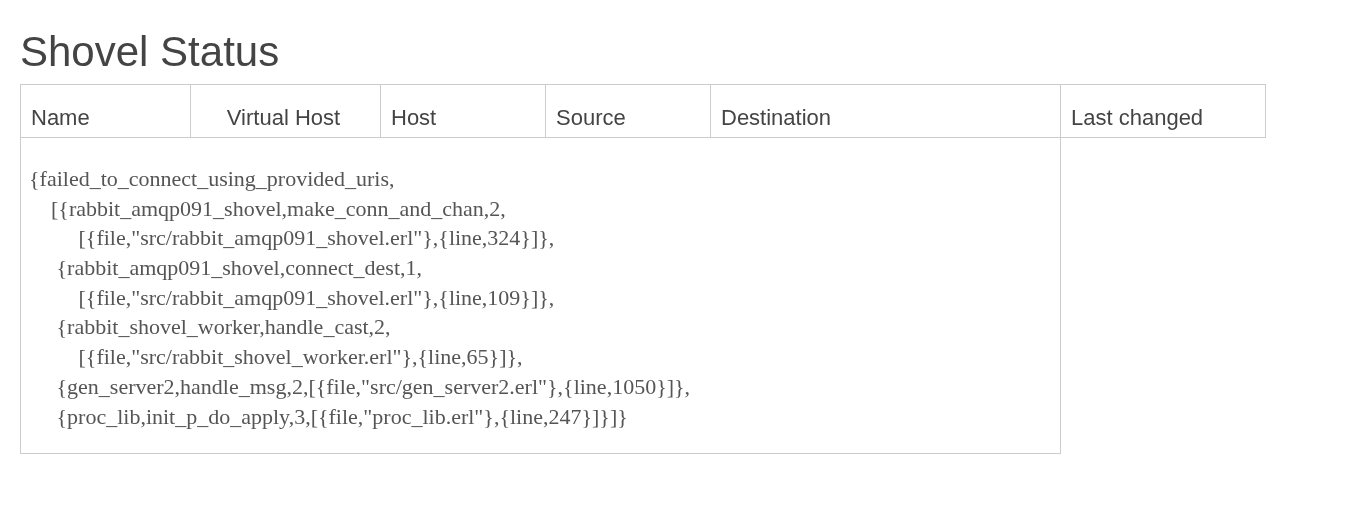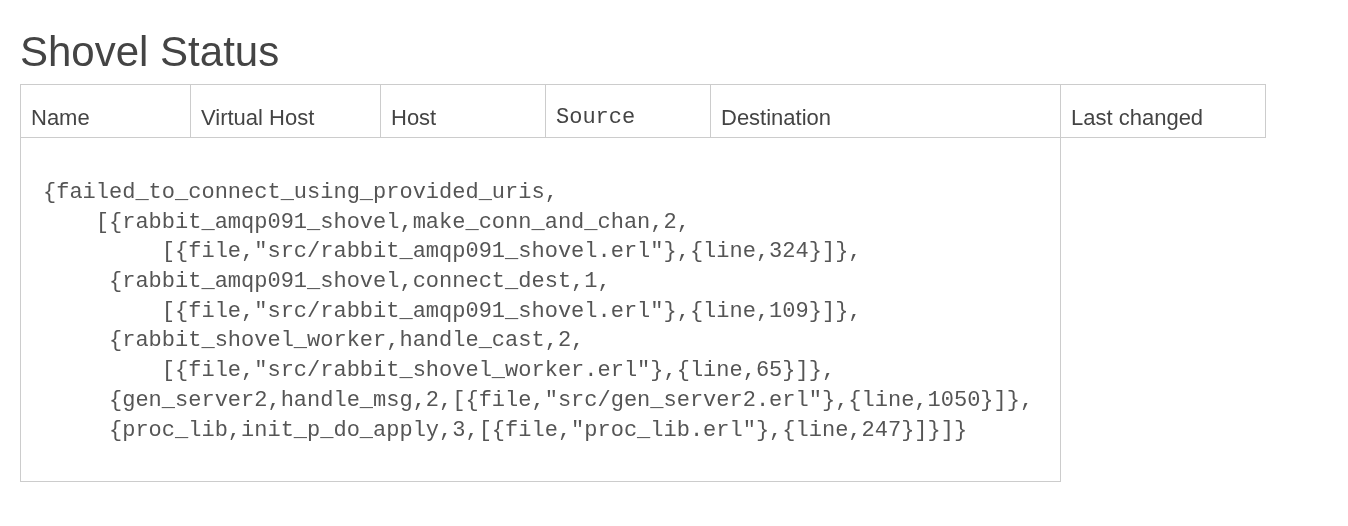--- a/index.html
+++ b/index.html
@@ -49,33 +49,33 @@
     background: #f66;
     margin-right: 8px;
     vertical-align: middle;
   }
   .error-cell {
     background: #fff !important;
     border: 1px solid #ccc;
     padding: 0;
   }
   pre {
-    margin: 14px;
+    margin: 0;
     padding: 26px 8px 22px 8px;
-    font-family: Liberation Mono, monospace;
+    font-family: Liberation Serif, serif;
     font-size: 22px;
     color: #555;
     white-space: pre;
     line-height: 1.35;
   }
   
   .col-name { min-width: 170px; }
-  .col-vhost { min-width: 190px; }
+  .col-vhost { min-width: 190px; text-align: center; }
   .col-state { min-width: 165px; }
-  .col-source { min-width: 165px; font-family: Liberation Mono, monospace; }
+  .col-source { min-width: 165px; }
   .col-dest { min-width: 350px; }
   .col-last { min-width: 205px; border-radius: 16px; }
 </style>
 </head>
 <body>
 
 <h1>Shovel Status</h1>
 
 <table>
   <thead>

